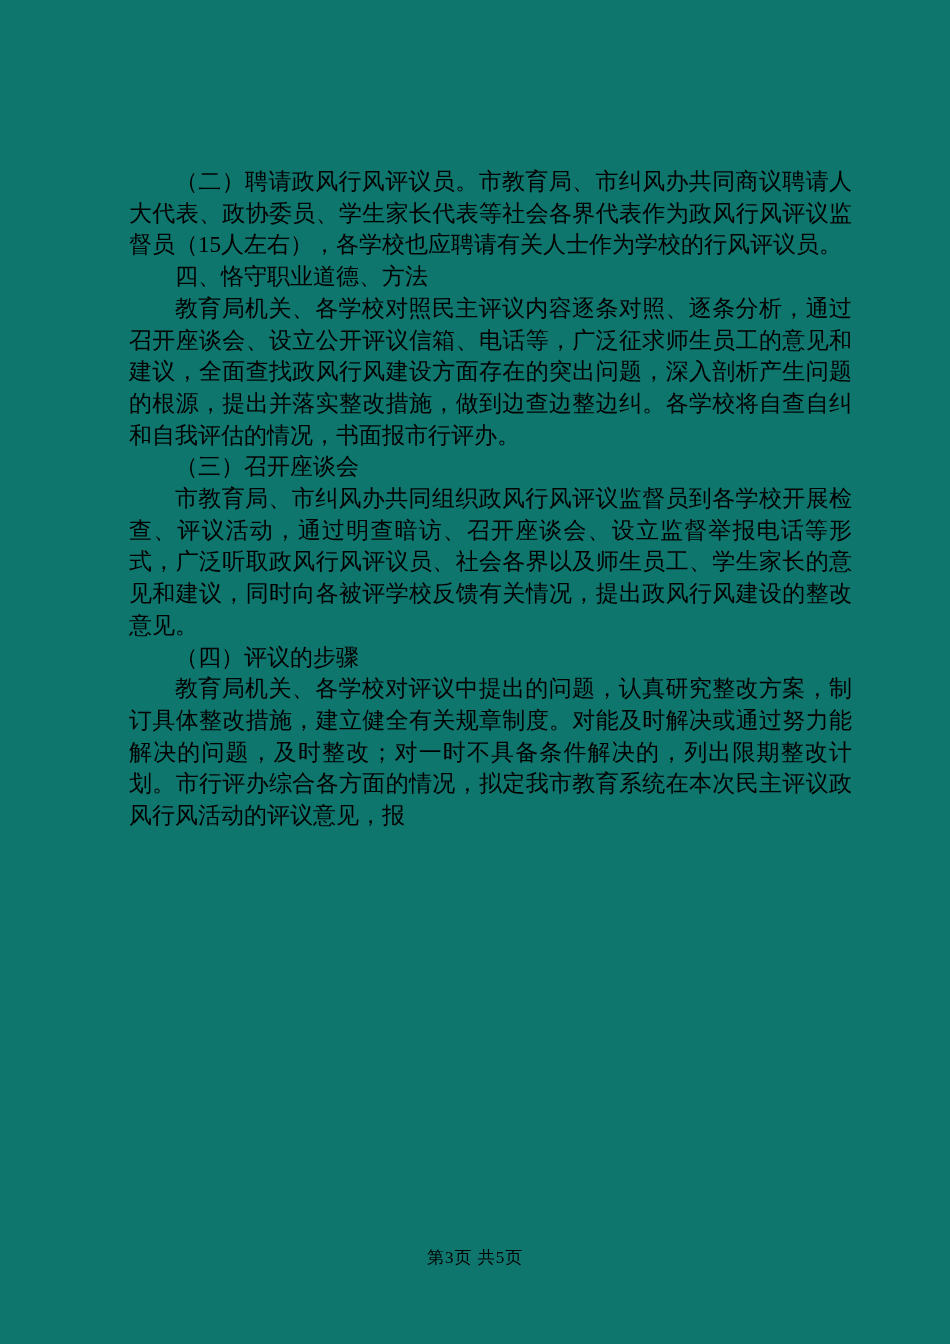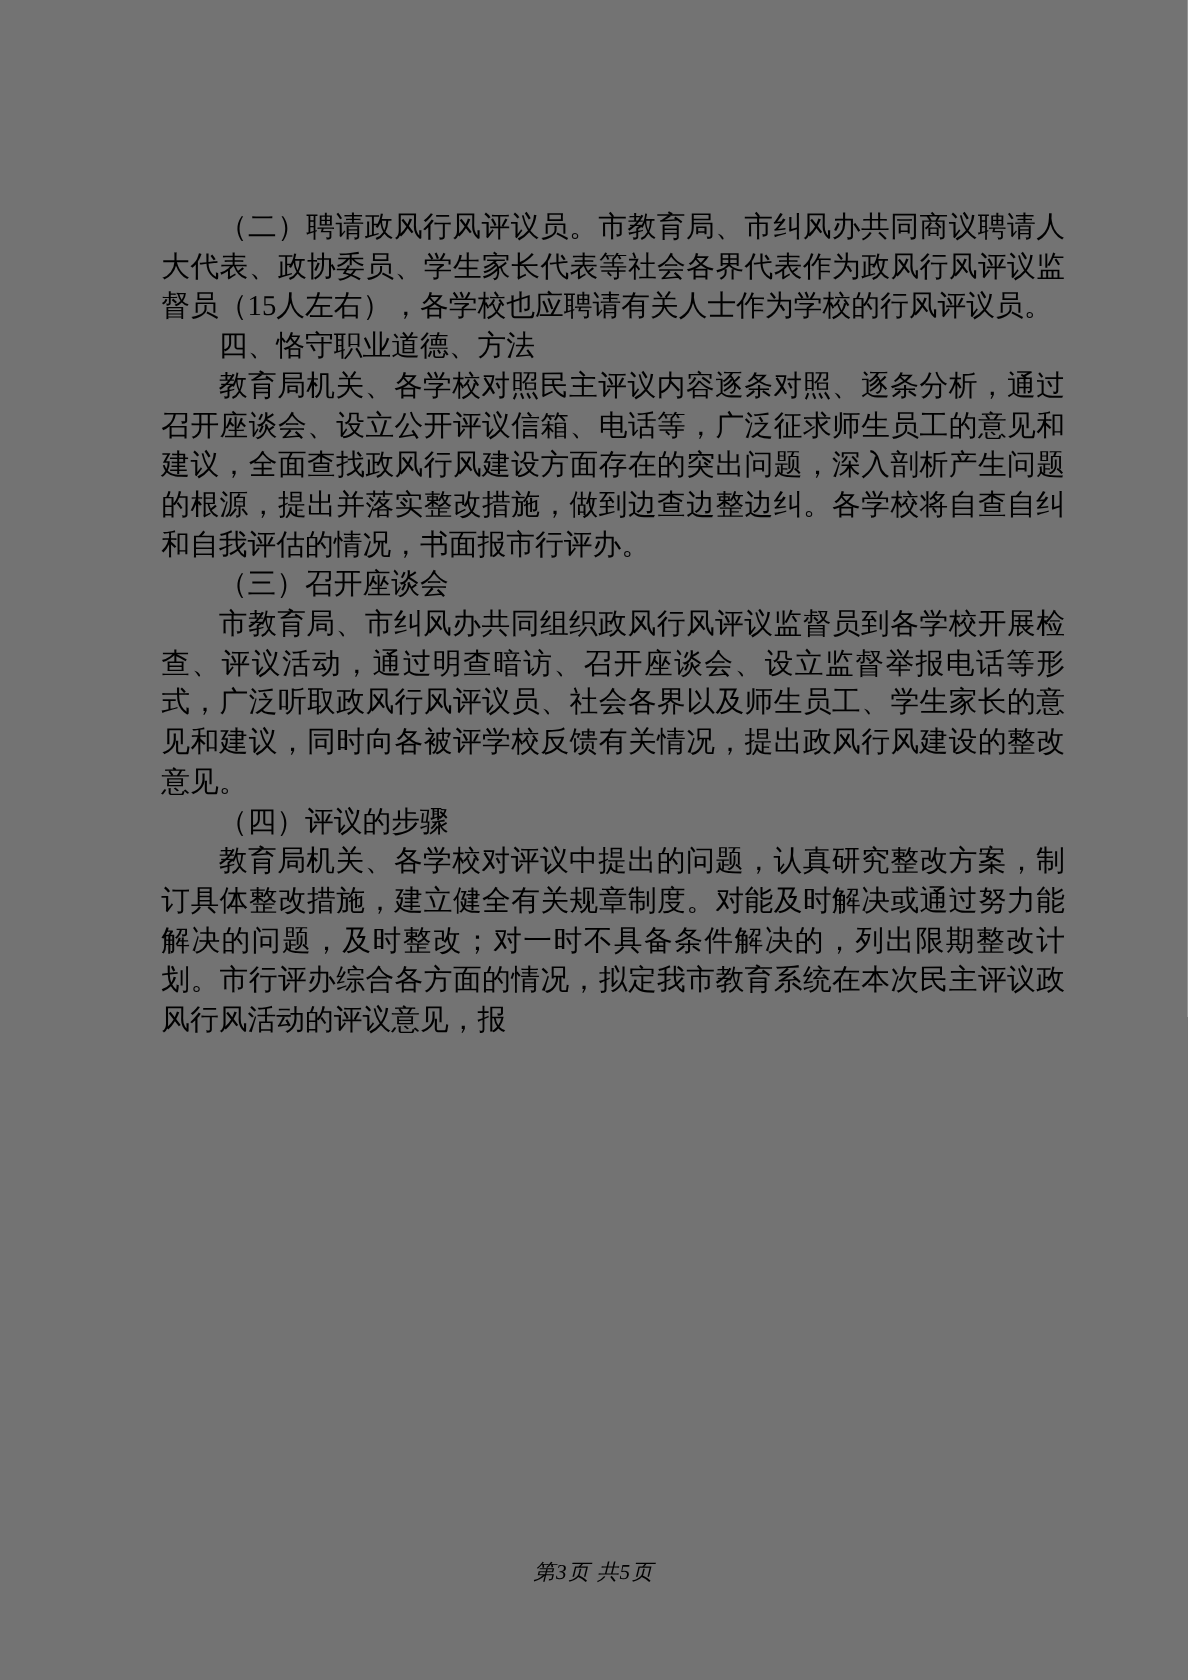--- a/index.html
+++ b/index.html
@@ -10,21 +10,21 @@
     width: 950px;
     height: 1344px;
     background: #ffffff;
     position: relative;
     overflow: hidden;
     font-family: "Liberation Serif", "DejaVu Serif", serif;
   }
   .doc-page {
     position: absolute;
     inset: 0;
-    background: #737373;
+    background: #0f766e;
   }
   .doc-body {
     position: absolute;
     top: 166px;
     left: 129px;
     width: 723px;
     color: #000000;
     font-size: 23px;
     line-height: 31.7px;
     text-align: justify;
@@ -38,21 +38,20 @@
   }
   .page-footer {
     position: absolute;
     top: 1246px;
     left: 0;
     width: 100%;
     text-align: center;
     font-size: 17px;
     color: #000000;
     letter-spacing: 1px;
-    font-style: italic;
   }
 </style>
 </head>
 <body>
 
 <div class="doc-page">
   <div class="doc-body">
     <p>（二）聘请政风行风评议员。市教育局、市纠风办共同商议聘请人大代表、政协委员、学生家长代表等社会各界代表作为政风行风评议监督员（15人左右），各学校也应聘请有关人士作为学校的行风评议员。</p>
     <p>四、恪守职业道德、方法</p>
     <p>教育局机关、各学校对照民主评议内容逐条对照、逐条分析，通过召开座谈会、设立公开评议信箱、电话等，广泛征求师生员工的意见和建议，全面查找政风行风建设方面存在的突出问题，深入剖析产生问题的根源，提出并落实整改措施，做到边查边整边纠。各学校将自查自纠和自我评估的情况，书面报市行评办。</p>

